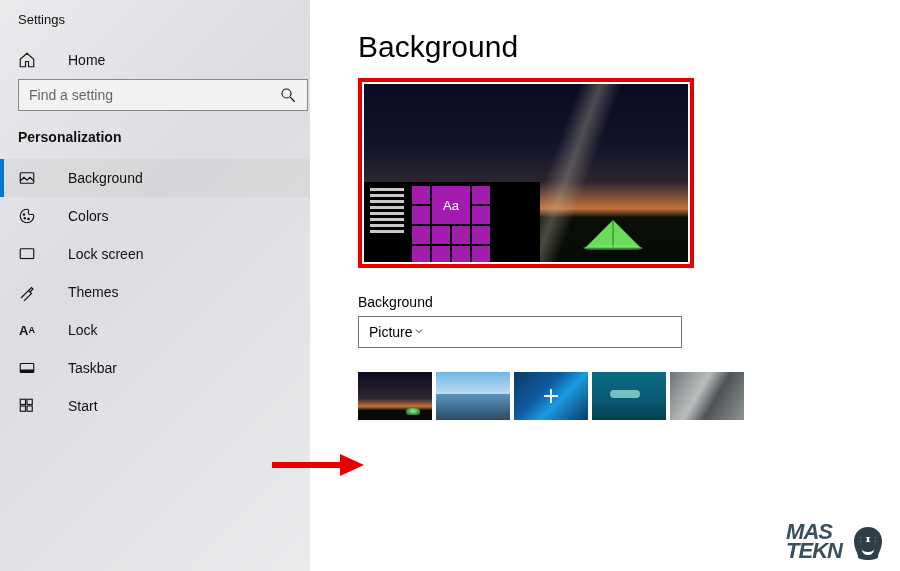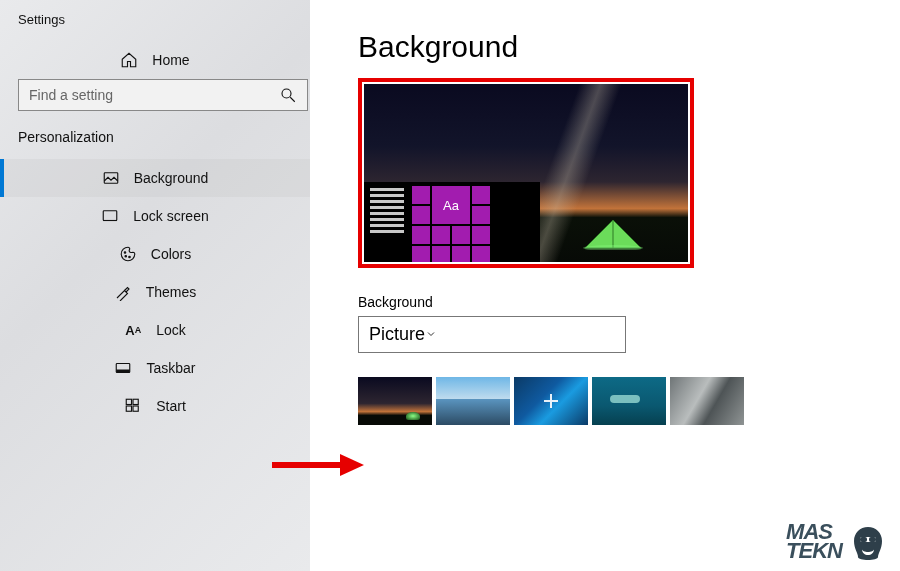--- a/index.html
+++ b/index.html
@@ -8,31 +8,31 @@
   .sidebar {
     width: 310px;
     background: linear-gradient(135deg, #e9eaec 0%, #dcdde0 40%, #e9eaec 100%);
     padding: 12px 0 0 0;
     display: flex;
     flex-direction: column;
     font-size: 14px;
     color: #111;
   }
   .sidebar .app-title { font-size: 13px; font-weight: 400; padding: 0 18px 14px 18px; }
-  .sidebar .row { display: flex; align-items: center; gap: 14px; padding: 10px 18px; cursor: pointer; justify-content: center; }
+  .sidebar .row { display: flex; align-items: center; gap: 32px; padding: 10px 18px; cursor: pointer; }
   .sidebar .row.active { border-left: 4px solid #0078d4; padding-left: 14px; background: rgba(0,0,0,0.03); }
   .sidebar .icon { width: 18px; height: 18px; display: inline-flex; align-items: center; justify-content: center; }
   .sidebar .icon svg { width: 18px; height: 18px; stroke: #111; fill: none; stroke-width: 1.5; }
   .sidebar .search-wrap { margin: 0 2px 14px 18px; }
   .sidebar .search {
     display: flex; align-items: center; justify-content: space-between;
     border: 1px solid #888; background: #f2f2f2;
     padding: 6px 10px; font-size: 14px; color: #666;
   }
-  .section-label { font-weight: 400; font-size: 14px; padding: 4px 18px 14px 18px; }
+  .section-label { font-weight: 700; font-size: 14px; padding: 4px 18px 14px 18px; }
   .main { flex: 1; padding: 30px 0 0 48px; position: relative; }
   .page-title { font-size: 30px; font-weight: 300; margin-bottom: 14px; }
   .preview-frame {
     border: 4px solid #e60000; width: 336px; height: 190px; display: flex;
     align-items: center; justify-content: center; margin-bottom: 26px;
   }
   .preview {
     width: 324px; height: 178px; position: relative; overflow: hidden;
     background: linear-gradient(to bottom, #0a0a20 0%, #12142a 35%, #2d2530 55%, #c2733a 70%, #0a1008 75%, #070a06 100%);
   }
@@ -41,21 +41,21 @@
   .tent svg { width: 100%; height: 100%; }
   .taskbar-mock { position: absolute; left: 0; bottom: 0; width: 176px; height: 80px; background: #000; }
   .taskbar-mock .lines { position: absolute; left: 6px; top: 6px; display: flex; flex-direction: column; gap: 3px; }
   .taskbar-mock .lines span { display: block; width: 34px; height: 3px; background: #c8c8c8; }
   .tile-grid { position: absolute; left: 48px; top: 4px; display: grid; grid-template-columns: repeat(4, 18px); grid-auto-rows: 18px; gap: 2px; }
   .tile-grid .t { background: #a21caf; }
   .tile-grid .big { grid-column: span 2; grid-row: span 2; display: flex; align-items: center; justify-content: center; color: #fff; font-size: 13px; }
   .glyph { font-family: "Segoe UI", sans-serif; }
   .field-label { font-size: 14px; margin-bottom: 6px; }
   .select {
-    width: 268px; border: 1px solid #777; padding: 7px 10px; font-size: 18px;
+    width: 324px; border: 1px solid #777; padding: 7px 10px; font-size: 14px;
     display: flex; align-items: center; margin-bottom: 24px;
   }
   .select .chev svg { width: 12px; height: 12px; stroke: #333; fill: none; stroke-width: 2; }
   .thumbs { display: flex; gap: 4px; margin-bottom: 10px; }
   .thumb { width: 74px; height: 48px; }
   .thumb.t1 { background: linear-gradient(to bottom, #0a0a20 0%, #2d2530 55%, #c2733a 72%, #070a06 80%); position: relative; }
   .thumb.t1::after { content:""; position:absolute; right:12px; bottom:5px; width:14px; height:8px; background: radial-gradient(ellipse at center, #8cff86 0%, #1e5a1e 90%); border-radius: 50% 50% 2px 2px; }
   .thumb.t2 { background: linear-gradient(to bottom, #6fb7e6 0%, #bedbee 45%, #5a94bf 46%, #2c4b64 100%); }
   .thumb.t3 { background: linear-gradient(135deg, #0b3a66 0%, #0f5aa0 40%, #1a9be0 60%, #0b3a66 100%); position: relative; }
   .thumb.t3::after { content:""; position:absolute; left:50%; top:50%; width:14px; height:14px; transform:translate(-50%,-50%); background:
@@ -107,37 +107,37 @@
             <rect x="3" y="5" width="18" height="14" rx="1"></rect>
             <path d="M3 16 L8 11 L12 15 L16 11 L21 16"></path>
           </svg>
       </span>
       <span>Background</span>
     </div>
 
     <div class="row">
       <span class="icon">
         <svg viewBox="0 0 24 24">
-            <rect x="3" y="5" width="18" height="13" rx="1"></rect>
-            <path d="M3 18 H21"></path>
-          </svg>
-      </span>
-      <span>Lock screen</span>
-    </div>
-
-    <div class="row">
-      <span class="icon">
-        <svg viewBox="0 0 24 24">
             <path d="M12 3 A9 9 0 1 0 21 12 C21 9 18 10 16 10 C14 10 13 8 14 6 C15 4 13 3 12 3 Z"></path>
             <circle cx="8" cy="10" r="1" fill="#111"></circle>
             <circle cx="9" cy="15" r="1" fill="#111"></circle>
             <circle cx="14" cy="16" r="1" fill="#111"></circle>
           </svg>
       </span>
       <span>Colors</span>
+    </div>
+
+    <div class="row">
+      <span class="icon">
+        <svg viewBox="0 0 24 24">
+            <rect x="3" y="5" width="18" height="13" rx="1"></rect>
+            <path d="M3 18 H21"></path>
+          </svg>
+      </span>
+      <span>Lock screen</span>
     </div>
 
     <div class="row">
       <span class="icon">
         <svg viewBox="0 0 24 24">
             <path d="M4 20 L14 10 L18 14 L8 24"></path>
             <path d="M14 10 L18 6 L20 8 L16 12"></path>
           </svg>
       </span>
       <span>Themes</span>

